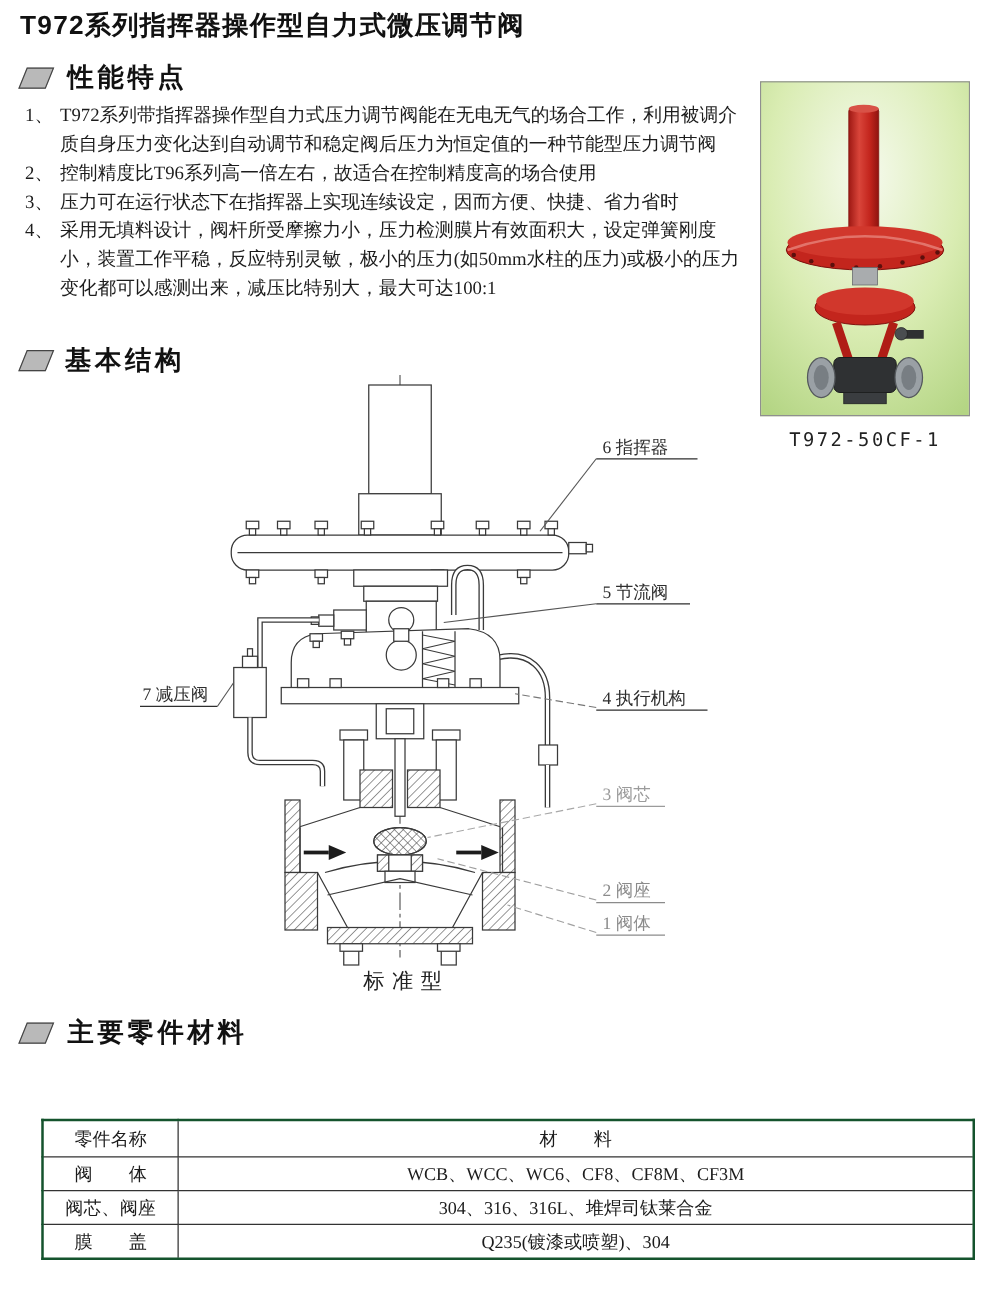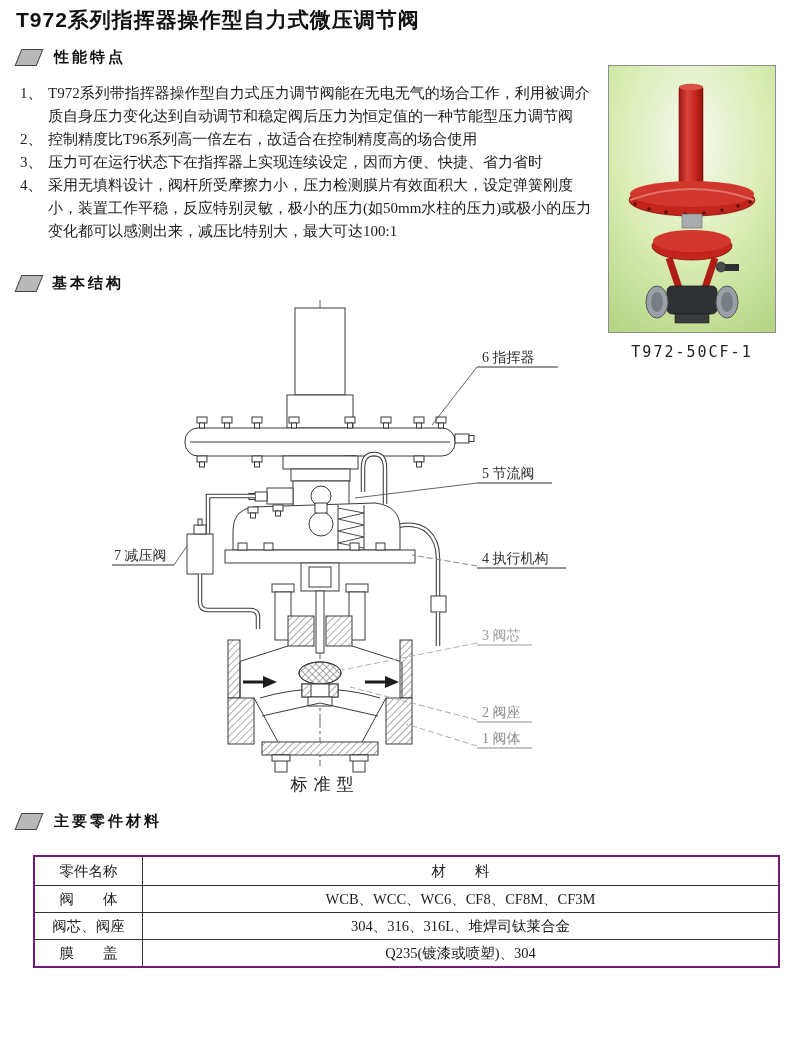--- a/index.html
+++ b/index.html
@@ -3,40 +3,40 @@
 <meta charset="utf-8">
 <style>
   html,body{margin:0;padding:0;background:#e8e8e8;}
   .page{position:relative;width:800px;height:1051px;background:#ffffff;margin:0 auto;
         font-family:"Liberation Serif", serif;color:#1c1c1c;overflow:hidden;padding-left:38px;}
   .page-title{position:absolute;left:16px;top:6px;font-family:"Liberation Sans",sans-serif;
         font-size:21px;font-weight:bold;letter-spacing:1px;color:#111;}
   .sec{position:absolute;left:18px;display:flex;align-items:center;gap:14px;}
   .para-icon{display:inline-block;width:20px;height:15px;background:#b9b9b9;
         border:1px solid #444;transform:skewX(-22deg);}
-  .sec-title{font-family:"Liberation Sans",sans-serif;font-size:15px;font-weight:bold;
+  .sec-title{font-family:"Liberation Sans",sans-serif;font-size:21px;font-weight:bold;
         letter-spacing:3px;color:#111;}
   .features{position:absolute;left:20px;top:82px;width:578px;font-size:15px;line-height:23px;}
   .feat-item{display:flex;}
   .feat-num{flex:0 0 28px;}
   .feat-text{flex:1;}
   .photo-frame{position:absolute;left:608px;top:65px;width:168px;height:268px;
         border:1px solid #8f8f8f;box-sizing:border-box;background:#cfe7a4;}
   .photo-frame svg{display:block;}
   .photo-caption{position:absolute;left:608px;top:343px;width:168px;text-align:center;
         font-family:"DejaVu Sans Mono",monospace;font-size:15px;font-weight:normal;
         letter-spacing:2px;color:#222;}
   .diagram{position:absolute;left:110px;top:296px;width:460px;height:502px;}
   .diag-caption{position:absolute;left:240px;top:773px;width:170px;text-align:center;
         font-size:17px;letter-spacing:6px;color:#222;}
   .mat-table{position:absolute;left:33px;top:855px;width:747px;border-collapse:collapse;
         font-size:14.5px;}
   .mat-table td{border:1px solid #333;text-align:center;height:26px;padding:0 6px;}
   .mat-table tr.hd td{height:28px;}
-  .mat-table{border:2px solid #701a75;}
+  .mat-table{border:2px solid #14532d;margin-top:40px;}
   .mat-table td.c1{width:95px;}
   .callout-text{font-family:"Liberation Serif",serif;font-size:14px;}
 </style>
 </head>
 <body>
 
 <div class="page">
 
   <div class="page-title">T972系列指挥器操作型自力式微压调节阀</div>
 

